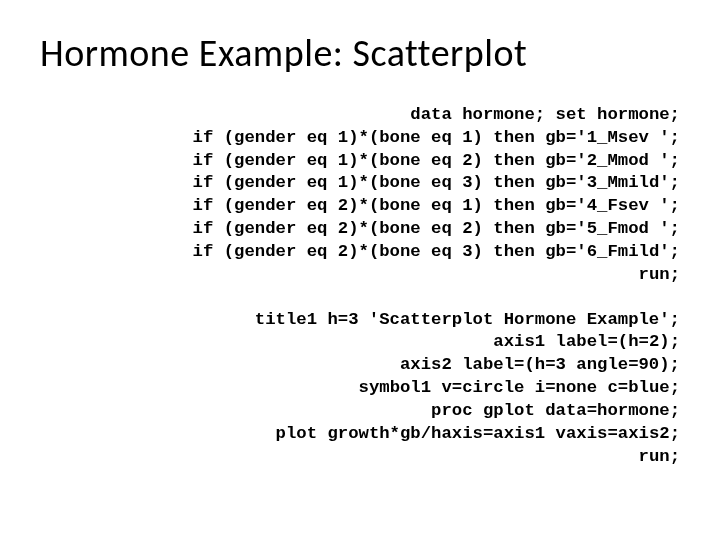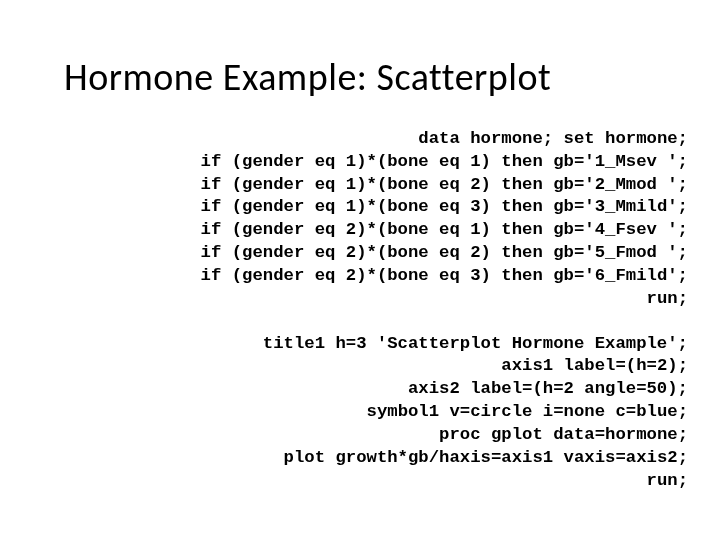--- a/index.html
+++ b/index.html
@@ -1,16 +1,16 @@
 <!DOCTYPE html>
 <html><head>
   <meta charset="utf-8">
   <style>
     * {
-      margin: 8px;
+      margin: 0;
       padding: 0;
       box-sizing: border-box;
     }
     body {
       width: 720px;
       height: 540px;
       background: #ffffff;
       font-family: "Calibri", "Segoe UI", Arial, sans-serif;
       padding: 30px 40px;
       overflow: hidden;
@@ -44,17 +44,17 @@
    if (gender eq 1)*(bone eq 1) then gb='1_Msev ';
    if (gender eq 1)*(bone eq 2) then gb='2_Mmod ';
    if (gender eq 1)*(bone eq 3) then gb='3_Mmild';
    if (gender eq 2)*(bone eq 1) then gb='4_Fsev ';
    if (gender eq 2)*(bone eq 2) then gb='5_Fmod ';
    if (gender eq 2)*(bone eq 3) then gb='6_Fmild';
 run;</pre>
 
 <pre class="block2">title1 h=3 'Scatterplot Hormone Example';
 axis1 label=(h=2);
-axis2 label=(h=2 angle=50);
+axis2 label=(h=3 angle=90);
 symbol1 v=circle i=none c=blue;
 proc gplot data=hormone;
    plot growth*gb/haxis=axis1 vaxis=axis2;
 run;</pre>
 
 </body></html>

